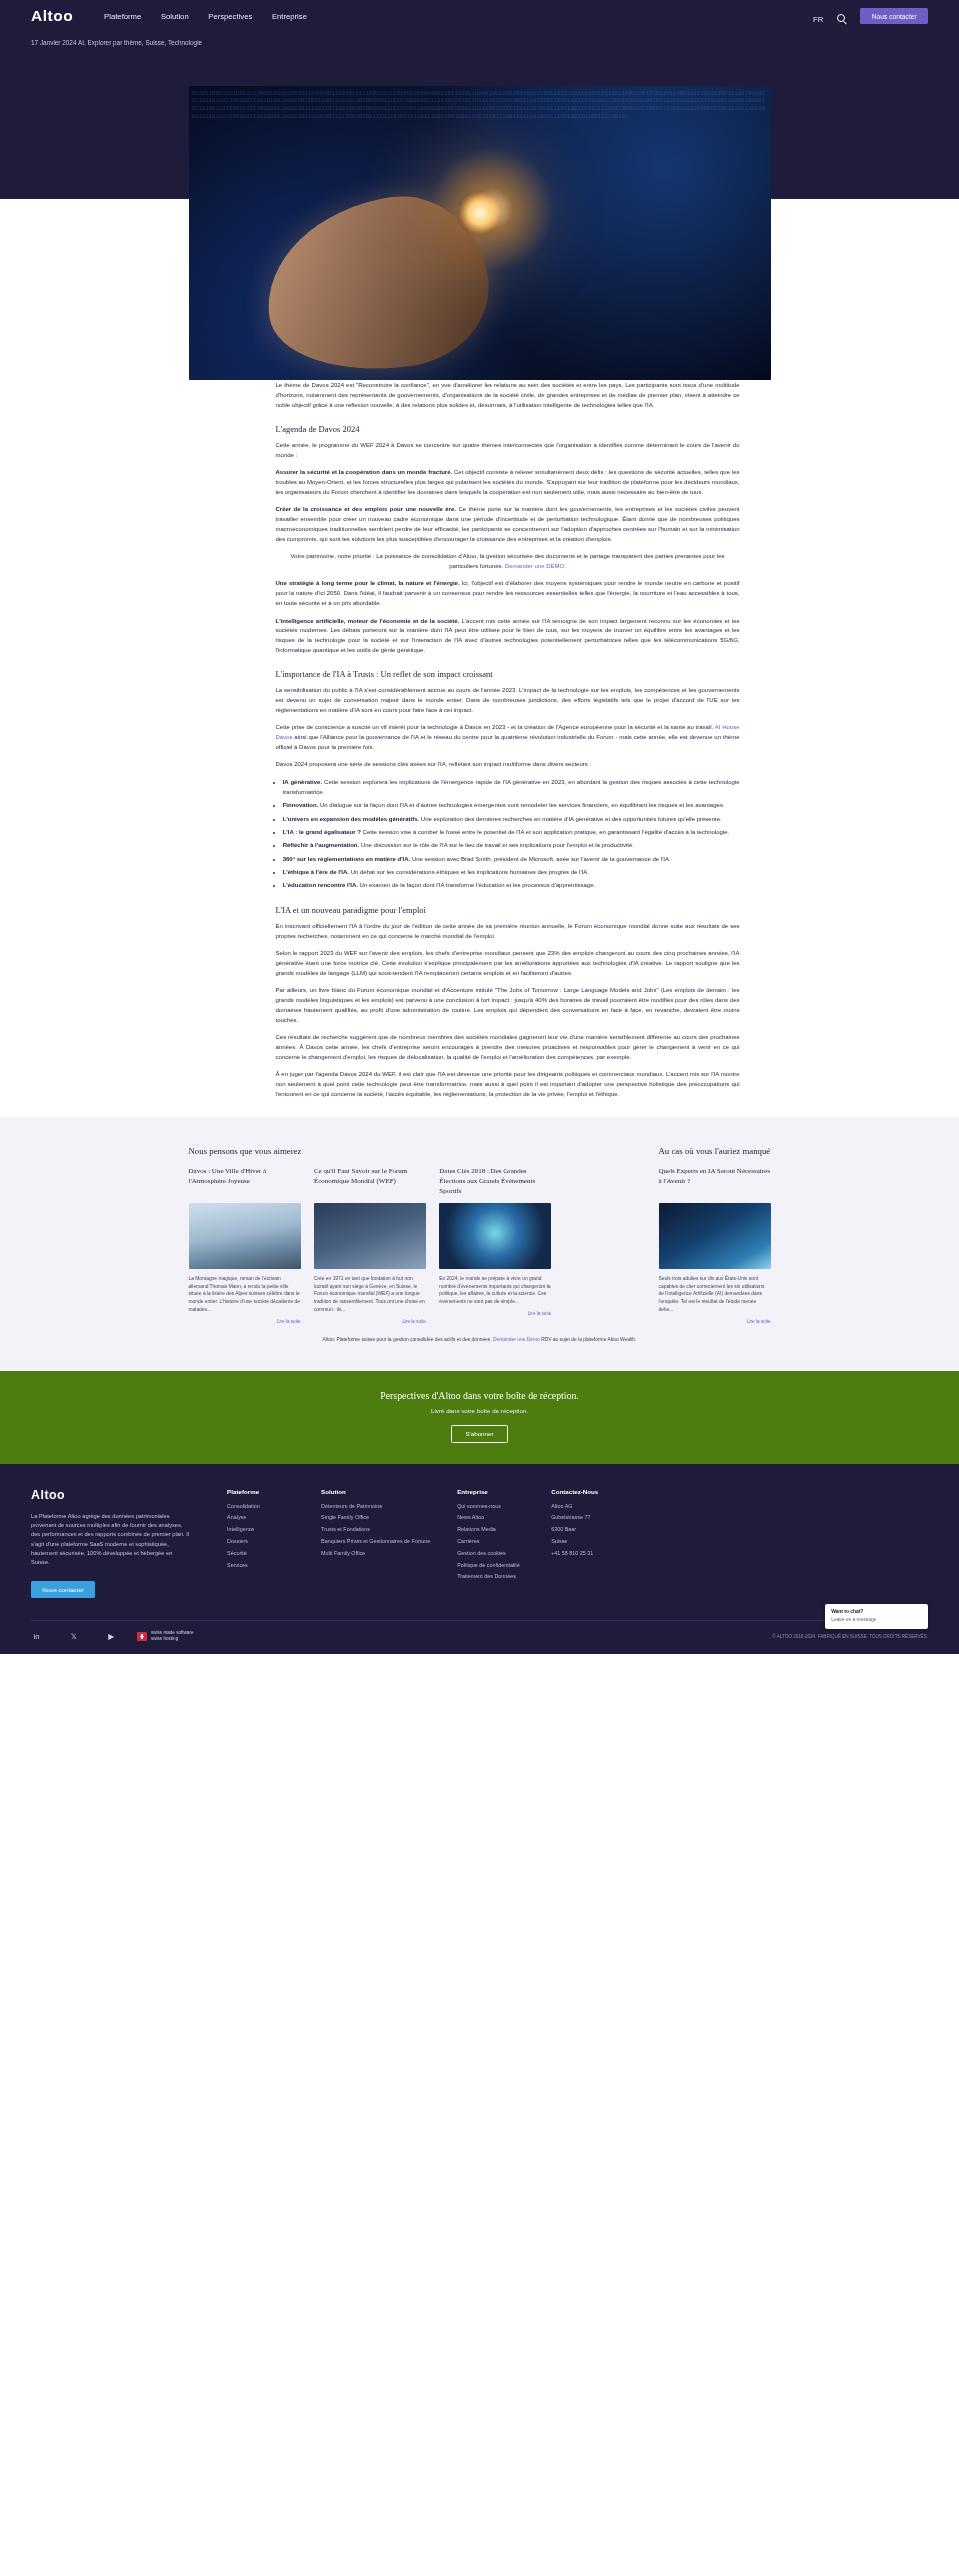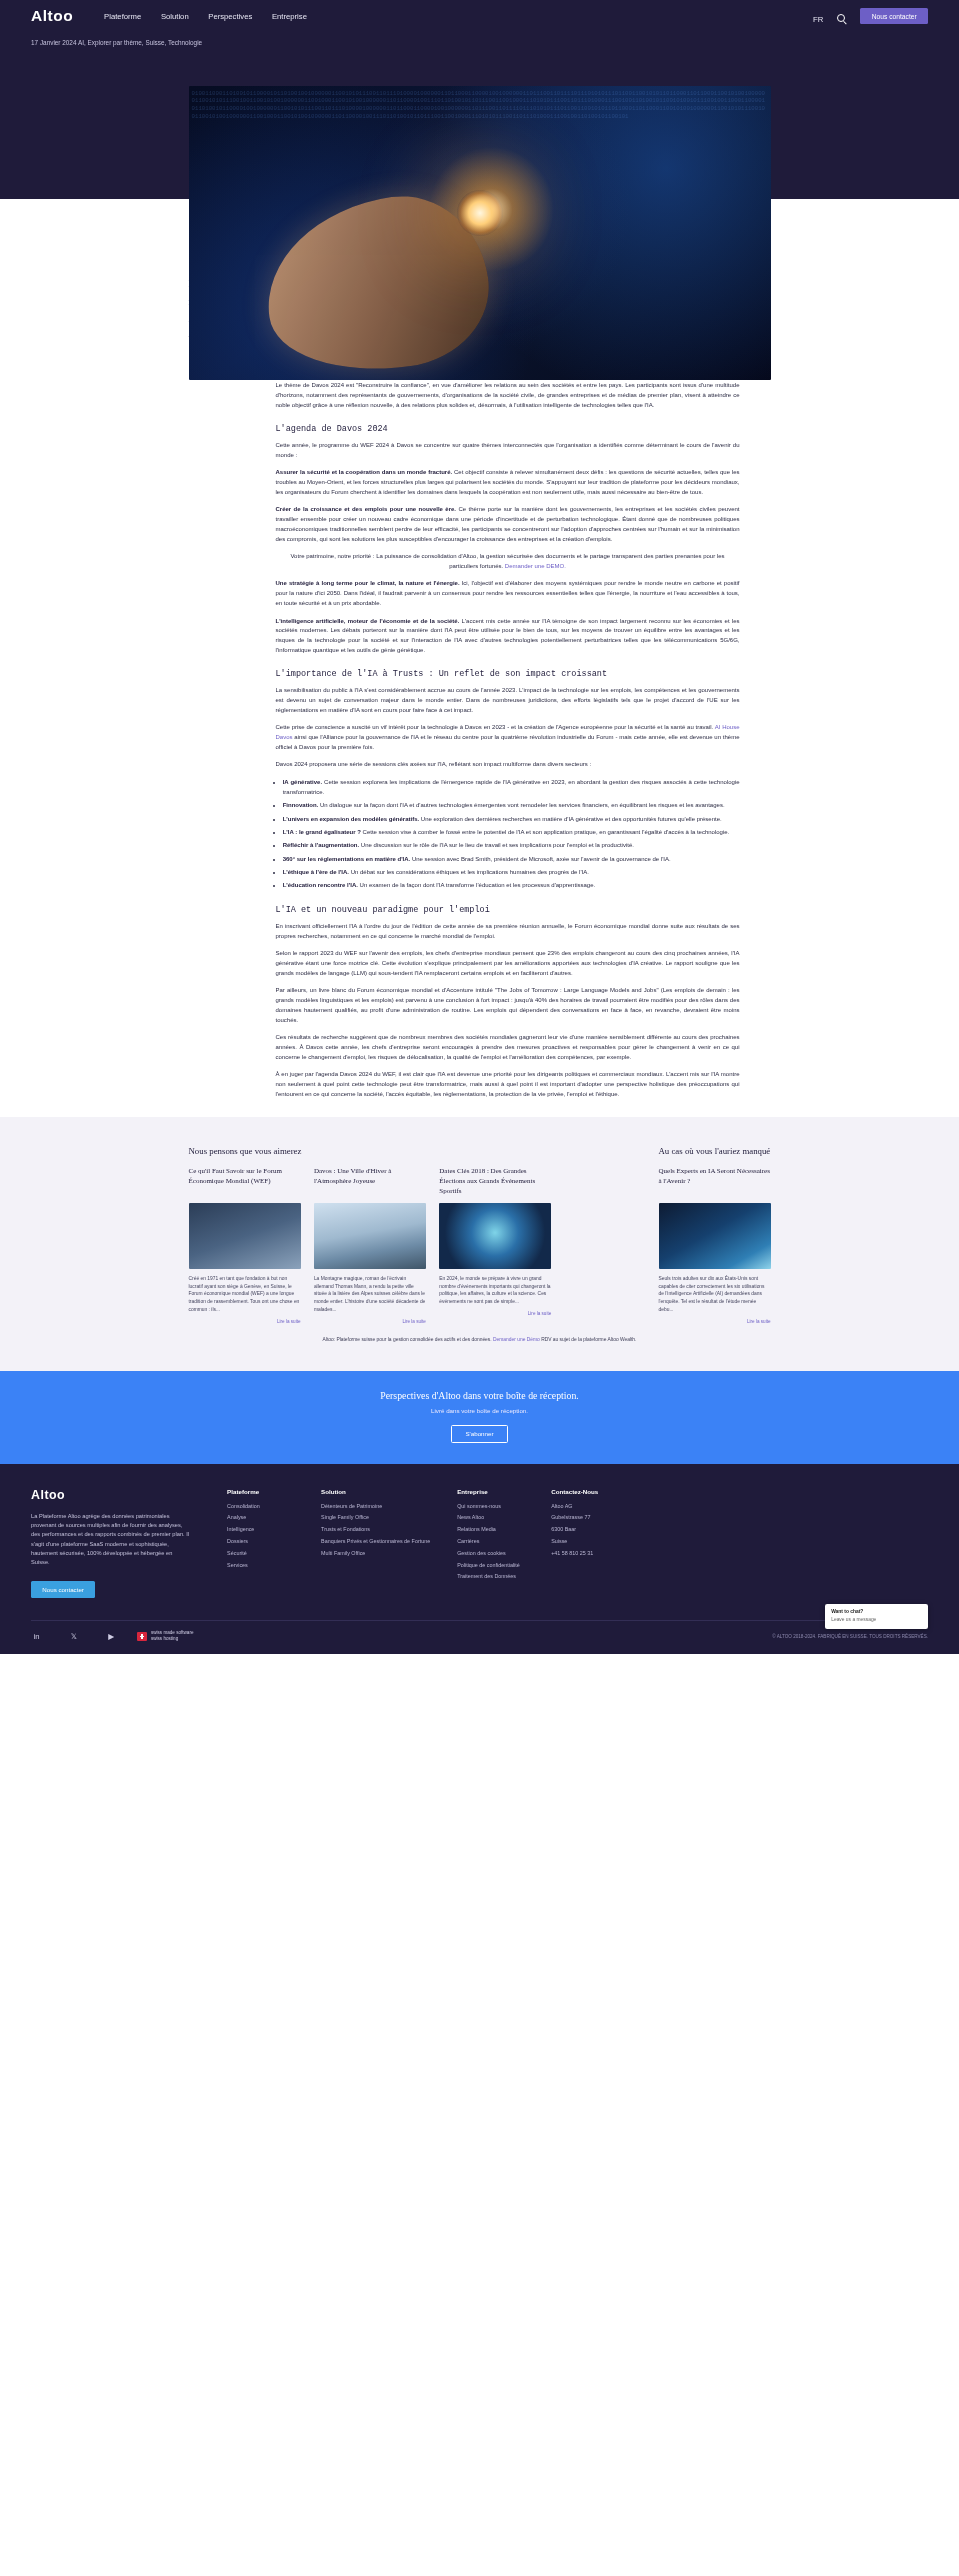--- a/index.html
+++ b/index.html
@@ -182,21 +182,21 @@
   .body-wrap p, .body-wrap li {
     font-size: 6px;
     line-height: 9.8px;
     color: #2c2c44;
     text-align: justify;
     margin-bottom: 7.7px;
   }
   .body-wrap a { color: #6d5fc6; text-decoration: none; }
   .body-wrap strong { font-weight: bold; color: #1f1b3a; }
   .body-wrap h2 {
-    font-family: Liberation Mono, monospace;
+    font-family: Liberation Serif, serif;
     font-size: 8.5px;
     font-weight: normal;
     color: #1f1b3a;
     margin: 13.4px 0 7.2px 0;
   }
   .body-wrap ul { margin: 0 0 7.2px 7.2px; }
   .body-wrap li { margin-bottom: 3.6px; list-style: disc; }
 
   
   .related {
@@ -255,21 +255,21 @@
     margin: 13.4px auto 0 auto;
     font-size: 4.9px;
     color: #3c3c55;
     text-align: center;
     padding-bottom: 3.1px;
   }
   .footnote a { color: #6d5fc6; text-decoration: none; }
 
   
   .newsletter {
-    background: #3b82f6;
+    background: #4d7c0f;
     color: #fff;
     text-align: center;
     padding: 19.6px 0 21.6px 0;
   }
   .newsletter h3 {
     font-family: "Liberation Serif", serif;
     font-size: 9.8px;
     font-weight: normal;
     margin-bottom: 6.2px;
   }
@@ -520,30 +520,30 @@
 
   <div class="related">
     <div class="related-inner">
       <div class="related-cols">
 
         <div style="flex:1;">
           <h3>Nous pensons que vous aimerez</h3>
           <div class="rel-left">
 
             <div class="card">
+              <h4>Davos : Une Ville d'Hiver à l'Atmosphère Joyeuse</h4>
+              <div class="thumb thumb-1"></div>
+              <p>La Montagne magique, roman de l'écrivain allemand Thomas Mann, a rendu la petite ville située à la lisière des Alpes suisses célèbre dans le monde entier. L'histoire d'une société décadente de malades...</p>
+              <span class="readmore">Lire la suite</span>
+            </div>
+
+            <div class="card">
               <h4>Ce qu'il Faut Savoir sur le Forum Économique Mondial (WEF)</h4>
               <div class="thumb thumb-2"></div>
               <p>Créé en 1971 en tant que fondation à but non lucratif ayant son siège à Genève, en Suisse, le Forum économique mondial (WEF) a une longue tradition de rassemblement. Tous ont une chose en commun : ils...</p>
-              <span class="readmore">Lire la suite</span>
-            </div>
-
-            <div class="card">
-              <h4>Davos : Une Ville d'Hiver à l'Atmosphère Joyeuse</h4>
-              <div class="thumb thumb-1"></div>
-              <p>La Montagne magique, roman de l'écrivain allemand Thomas Mann, a rendu la petite ville située à la lisière des Alpes suisses célèbre dans le monde entier. L'histoire d'une société décadente de malades...</p>
               <span class="readmore">Lire la suite</span>
             </div>
 
             <div class="card">
               <h4>Dates Clés 2018 : Des Grandes Élections aux Grands Événements Sportifs</h4>
               <div class="thumb thumb-3"></div>
               <p>En 2024, le monde se prépare à vivre un grand nombre d'événements importants qui changeront la politique, les affaires, la culture et la science. Ces événements ne sont pas de simple...</p>
               <span class="readmore">Lire la suite</span>
             </div>
 

